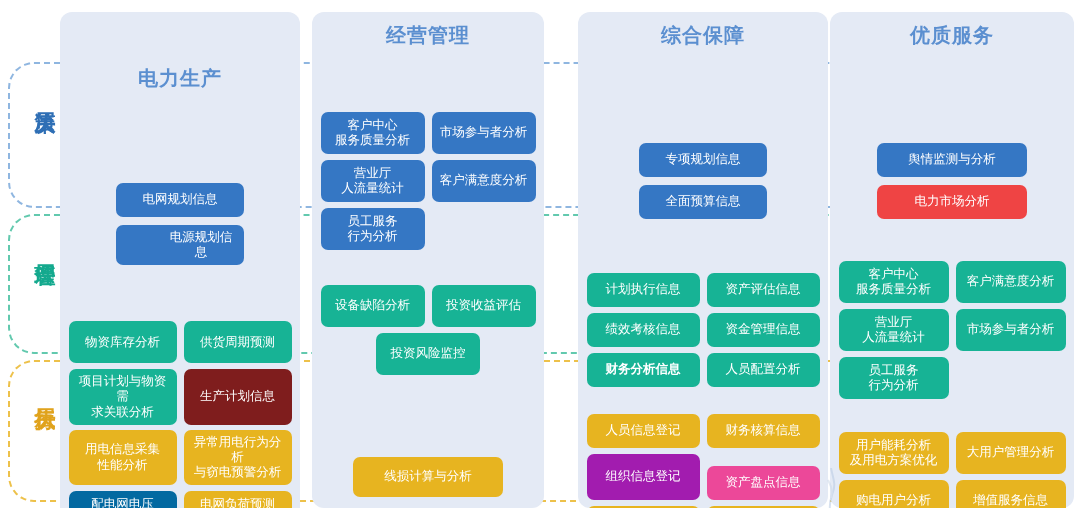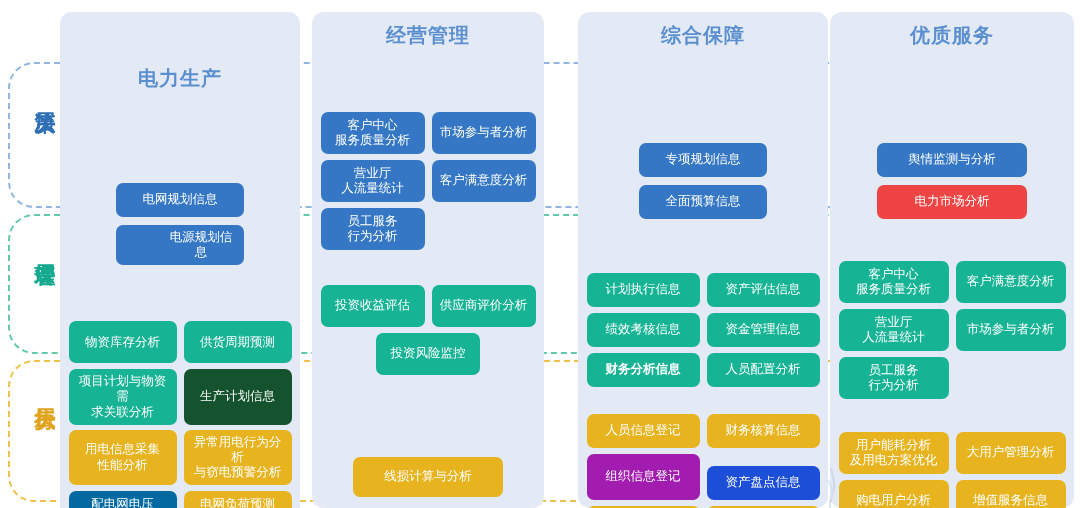--- a/index.html
+++ b/index.html
@@ -134,21 +134,21 @@
     <div class="col-body">
       <div class="zone zone-decision stack-center">
         <div class="chip blue" style="background: rgb(53, 119, 196);">电网规划信息</div>
         <div class="chip blue" style="background: rgb(53, 119, 196); padding-left: 48px;">电源规划信息</div>
       </div>
       <div class="zone zone-manage">
         <div class="chip green w-half h-tall" style="background: rgb(23, 179, 149);">物资库存分析</div>
         <div class="chip green w-half h-tall" style="background: rgb(23, 179, 149);">供货周期预测</div>
         <div class="chip green w-half h-tall" style="background: rgb(23, 179, 149);">项目计划与物资需
 求关联分析</div>
-        <div class="chip green w-half h-tall" style="background: #14532d;">生产计划信息</div>
+        <div class="chip green w-half h-tall" style="background: #7f1d1d;">生产计划信息</div>
       </div>
       <div class="zone zone-execute">
         <div class="chip amber w-half h-tall" style="background: rgb(231, 180, 32);">用电信息采集
 性能分析</div>
         <div class="chip amber w-half h-tall" style="background: rgb(231, 180, 32);">异常用电行为分析
 与窃电预警分析</div>
         <div class="chip amber w-half h-tall" style="background: #0369a1;">配电网电压
 实时监测</div>
         <div class="chip amber w-half h-tall" style="background: rgb(231, 180, 32);">电网负荷预测
 与用电量分析</div>
@@ -168,22 +168,22 @@
 服务质量分析</div>
         <div class="chip blue w-half h-tall" style="background: rgb(53, 119, 196);">市场参与者分析</div>
         <div class="chip blue w-half h-tall" style="background: rgb(53, 119, 196);">营业厅
 人流量统计</div>
         <div class="chip blue w-half h-tall" style="background: rgb(53, 119, 196);">客户满意度分析</div>
         <div class="chip blue w-half h-tall" style="background: rgb(53, 119, 196);">员工服务
 行为分析</div>
         <div style="width:calc(50% - 4px)"></div>
       </div>
       <div class="zone zone-manage">
+        <div class="chip green w-half h-tall" style="background: rgb(23, 179, 149);">设备缺陷分析</div>
         <div class="chip green w-half h-tall" style="background: rgb(23, 179, 149);">投资收益评估</div>
-        <div class="chip green w-half h-tall" style="background: rgb(23, 179, 149);">供应商评价分析</div>
         <div class="chip green w-half h-tall" style="background: rgb(23, 179, 149);">投资风险监控</div>
       </div>
       <div class="zone zone-execute">
         <div class="chip amber" style="width: 150px; min-height: 40px; background: rgb(231, 180, 32);">线损计算与分析</div>
       </div>
     </div>
   </div>
 
   <div class="col col-2" style="background: rgb(228, 234, 245);">
     <div class="col-head" style="color: rgb(91, 143, 208);">综合保障</div>
@@ -197,21 +197,21 @@
         <div class="chip green w-half" style="background: rgb(23, 179, 149);">资产评估信息</div>
         <div class="chip green w-half" style="background: rgb(23, 179, 149);">绩效考核信息</div>
         <div class="chip green w-half" style="background: rgb(23, 179, 149);">资金管理信息</div>
         <div class="chip green w-half" style="background: rgb(23, 179, 149); font-weight: bold;">财务分析信息</div>
         <div class="chip green w-half" style="background: rgb(23, 179, 149);">人员配置分析</div>
       </div>
       <div class="zone zone-execute">
         <div class="chip amber w-half" style="background: rgb(231, 180, 32);">人员信息登记</div>
         <div class="chip amber w-half" style="background: rgb(231, 180, 32);">财务核算信息</div>
         <div class="chip amber w-half" style="background: #a21caf;">组织信息登记</div>
-        <div class="chip amber w-half" style="background: #1d4ed8; margin-top: 12px;">资产盘点信息</div>
+        <div class="chip amber w-half" style="background: #ec4899; margin-top: 12px;">资产盘点信息</div>
         <div class="chip amber w-half" style="background: rgb(231, 180, 32);">财务预算信息</div>
         <div class="chip amber w-half" style="background: rgb(231, 180, 32);">资产识别信息</div>
       </div>
     </div>
   </div>
 
   <div class="col col-3" style="background: rgb(228, 234, 245);">
     <div class="col-head" style="color: rgb(91, 143, 208);">优质服务</div>
     <div class="col-body">
       <div class="zone zone-decision stack-center">

